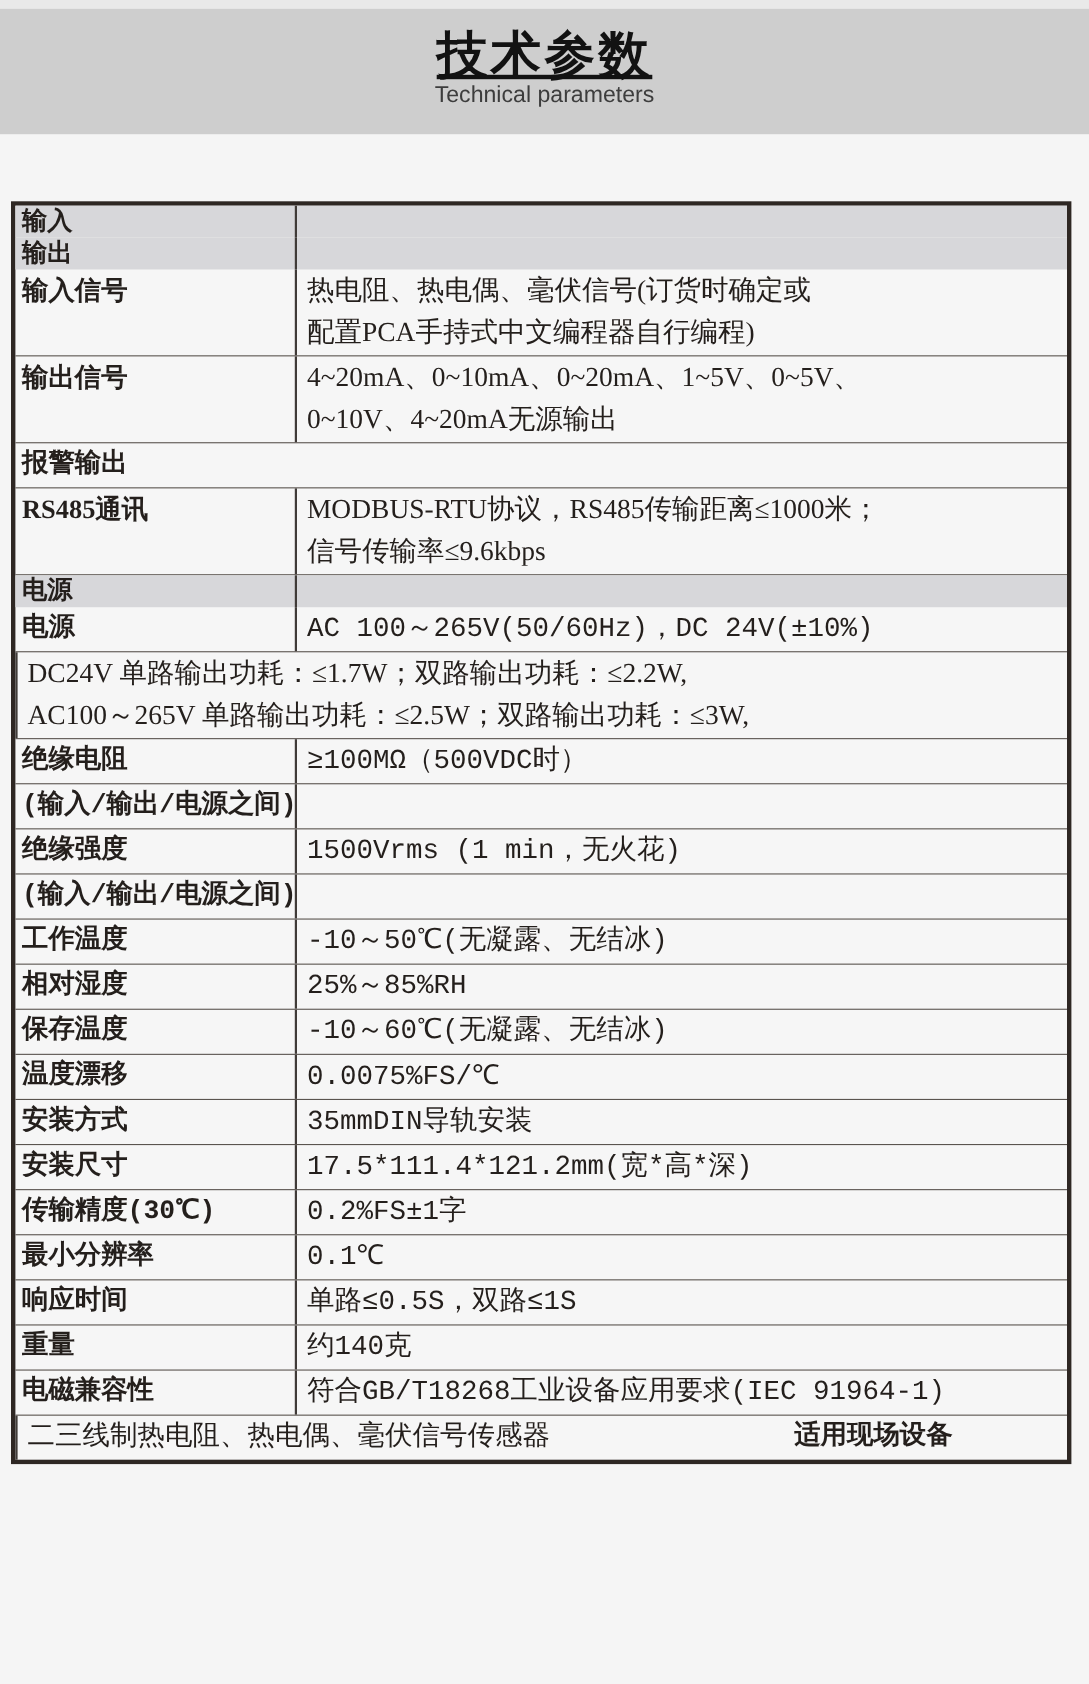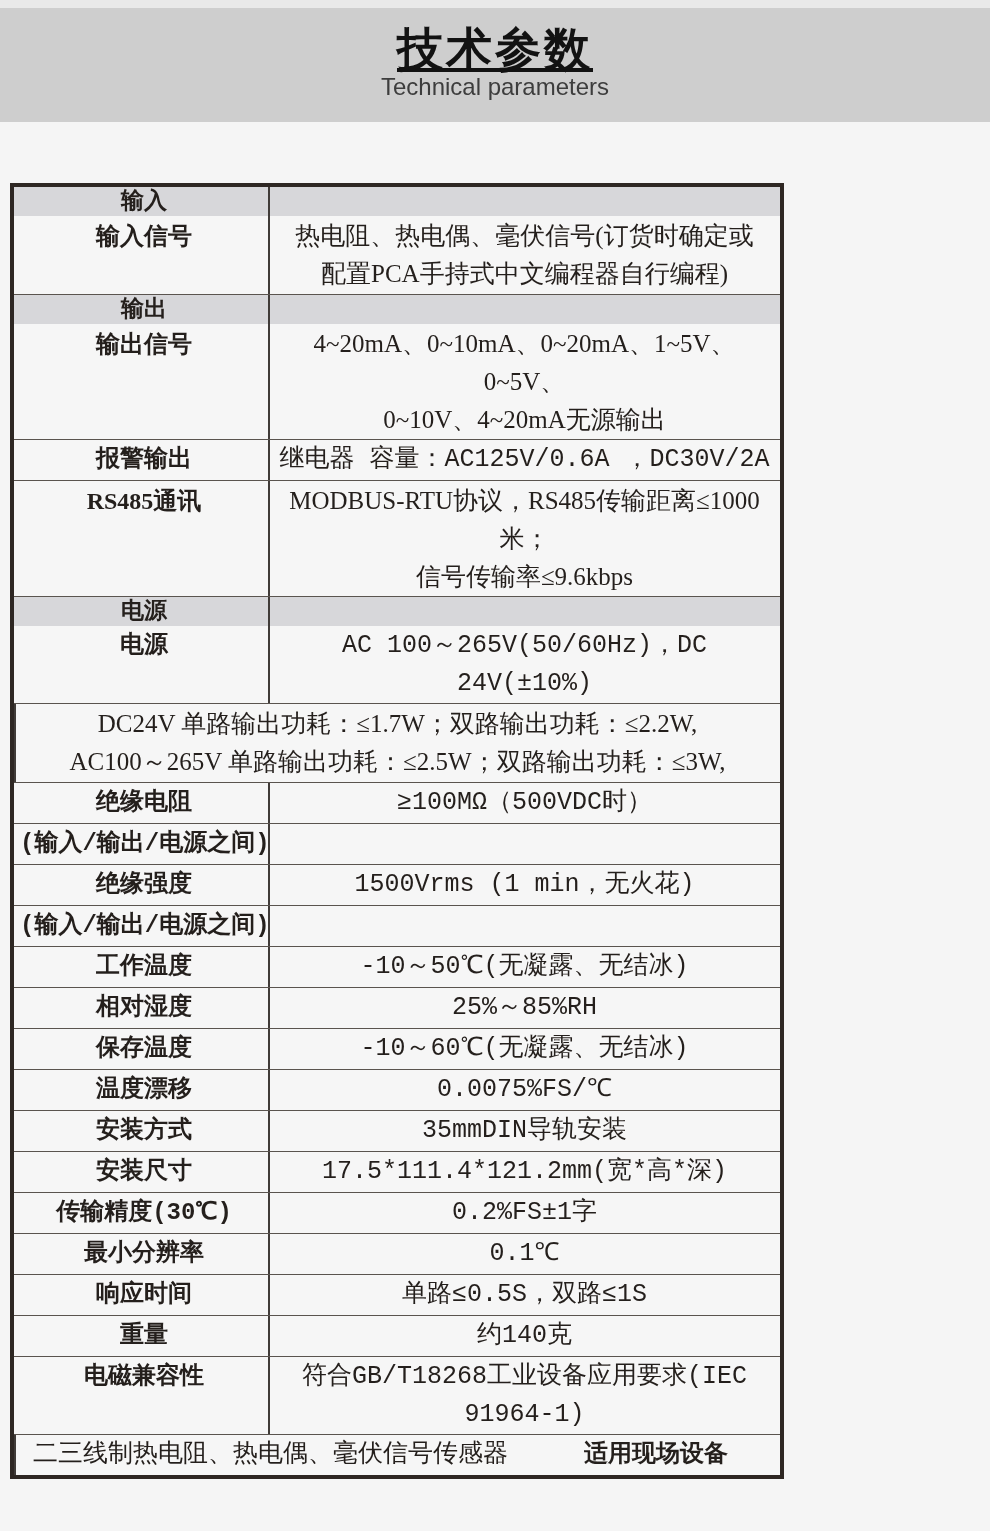--- a/index.html
+++ b/index.html
@@ -14,29 +14,28 @@
   .header-band{
     height:114px;background:#cecece;text-align:center;
   }
   .page-title{
     font-family:"Liberation Sans","DejaVu Sans",sans-serif;
     font-weight:700;font-size:46px;letter-spacing:3px;
     color:#121212;padding-top:15px;line-height:52px;text-decoration:underline;
   }
   .page-subtitle{
     font-family:"Liberation Sans","DejaVu Sans",sans-serif;
-    font-size:24px;color:#3d3d3d;line-height:24px;
+    font-size:21px;color:#3d3d3d;line-height:24px;
   }
   .spec-table{
     margin:61px 0 0 10px;
-    width:774px;
+    width:964px;
     border:4px solid #2e2723;
     background:#f6f6f6;
     box-sizing:border-box;
-    text-align:center;
   }
   .row{display:flex;}
   .row.bordered{border-bottom:1px solid #5a544f;}
   .row.section{background:#d7d7da;}
   .cell{box-sizing:border-box;}
   .label{
     flex:0 0 254px;
     padding:1px 0 0 6px;
     font-weight:700;font-size:24px;line-height:38px;
     white-space:nowrap;overflow:hidden;
@@ -64,41 +63,40 @@
   <div class="page-subtitle">Technical parameters</div>
 </div>
 
 <div class="spec-table">
 
   <div class="row section hs">
     <div class="cell label">输入</div>
     <div class="cell value"></div>
   </div>
 
+  <div class="row section hs">
+    <div class="cell label">输出</div>
+    <div class="cell value"></div>
+  </div>
+
   <div class="row bordered h2">
     <div class="cell label">输入信号</div>
     <div class="cell value">热电阻、热电偶、毫伏信号(订货时确定或
 配置PCA手持式中文编程器自行编程)</div>
-  </div>
-
-  <div class="row section hs">
-    <div class="cell label">输出</div>
-    <div class="cell value"></div>
   </div>
 
   <div class="row bordered h2">
     <div class="cell label">输出信号</div>
     <div class="cell value">4~20mA、0~10mA、0~20mA、1~5V、0~5V、
 0~10V、4~20mA无源输出</div>
   </div>
 
 
   <div class="row bordered h1">
     <div class="cell label">报警输出</div>
-    <div class="cell value">继电器  容量：AC125V/0.6A ，DC30V/2A</div>
   </div>
 
   <div class="row bordered h2">
     <div class="cell label">RS485通讯</div>
     <div class="cell value">MODBUS-RTU协议，RS485传输距离≤1000米；
 信号传输率≤9.6kbps</div>
   </div>
 
   <div class="row section hs">
     <div class="cell label">电源</div>

